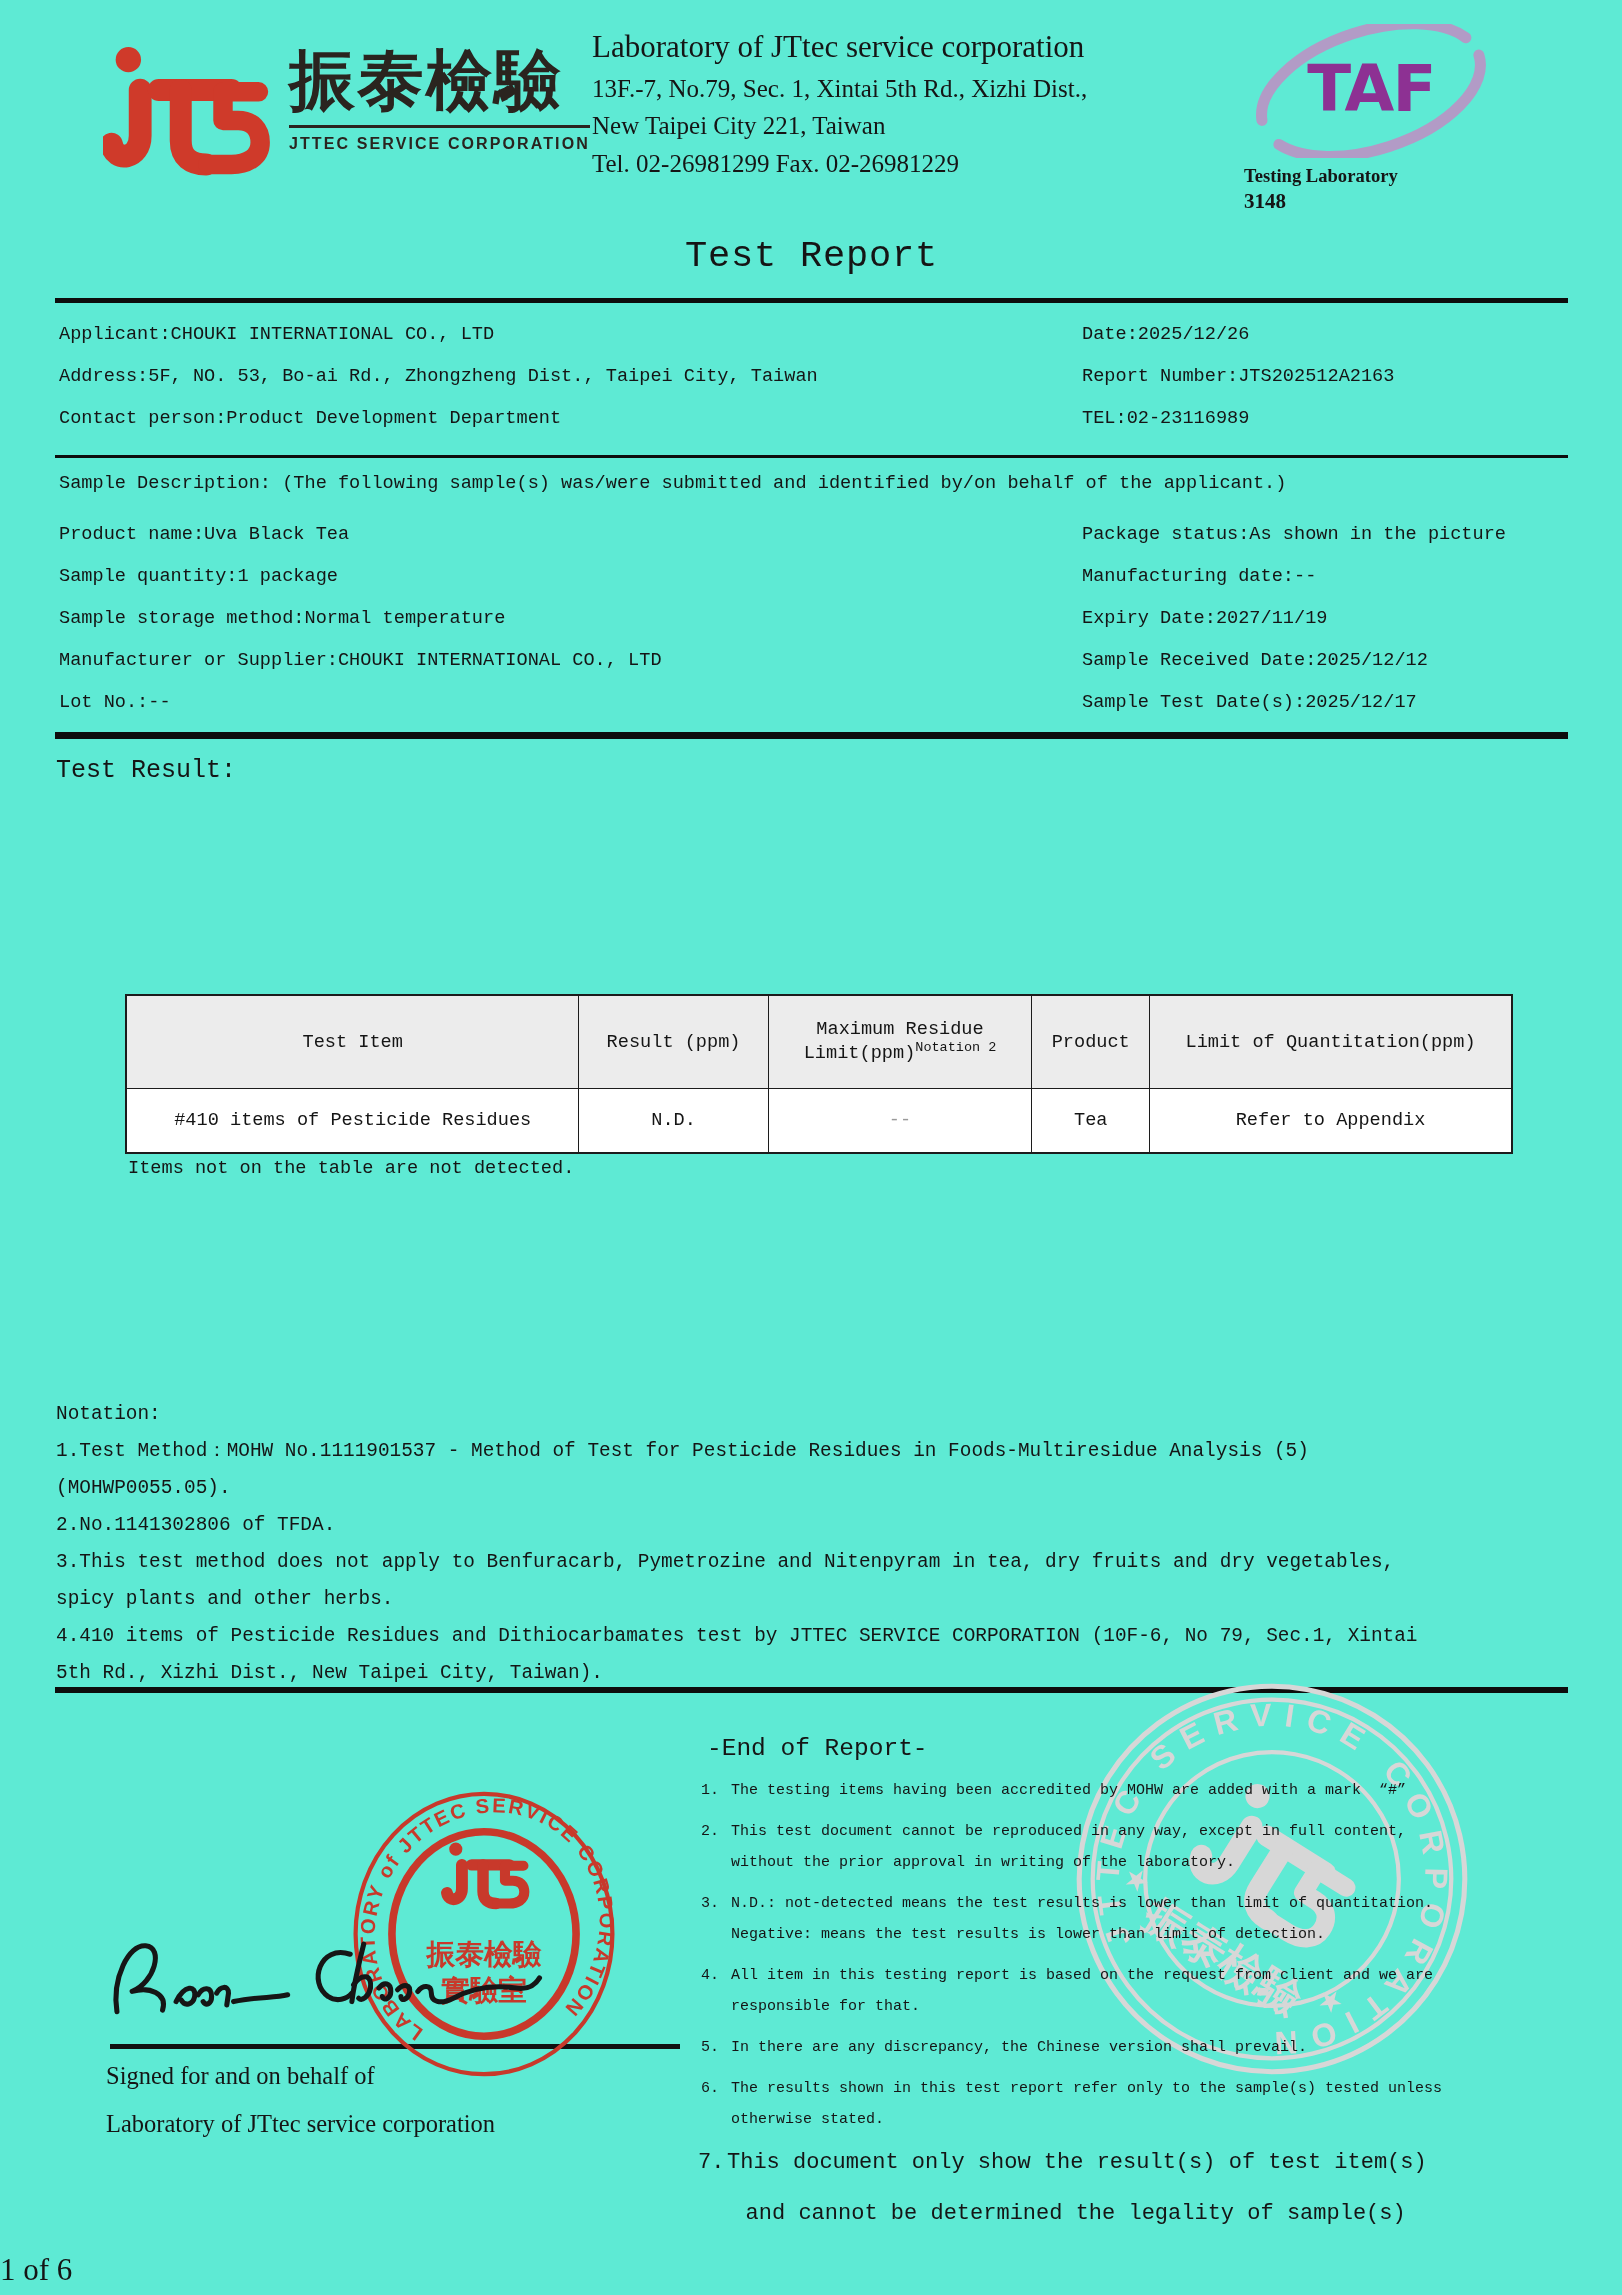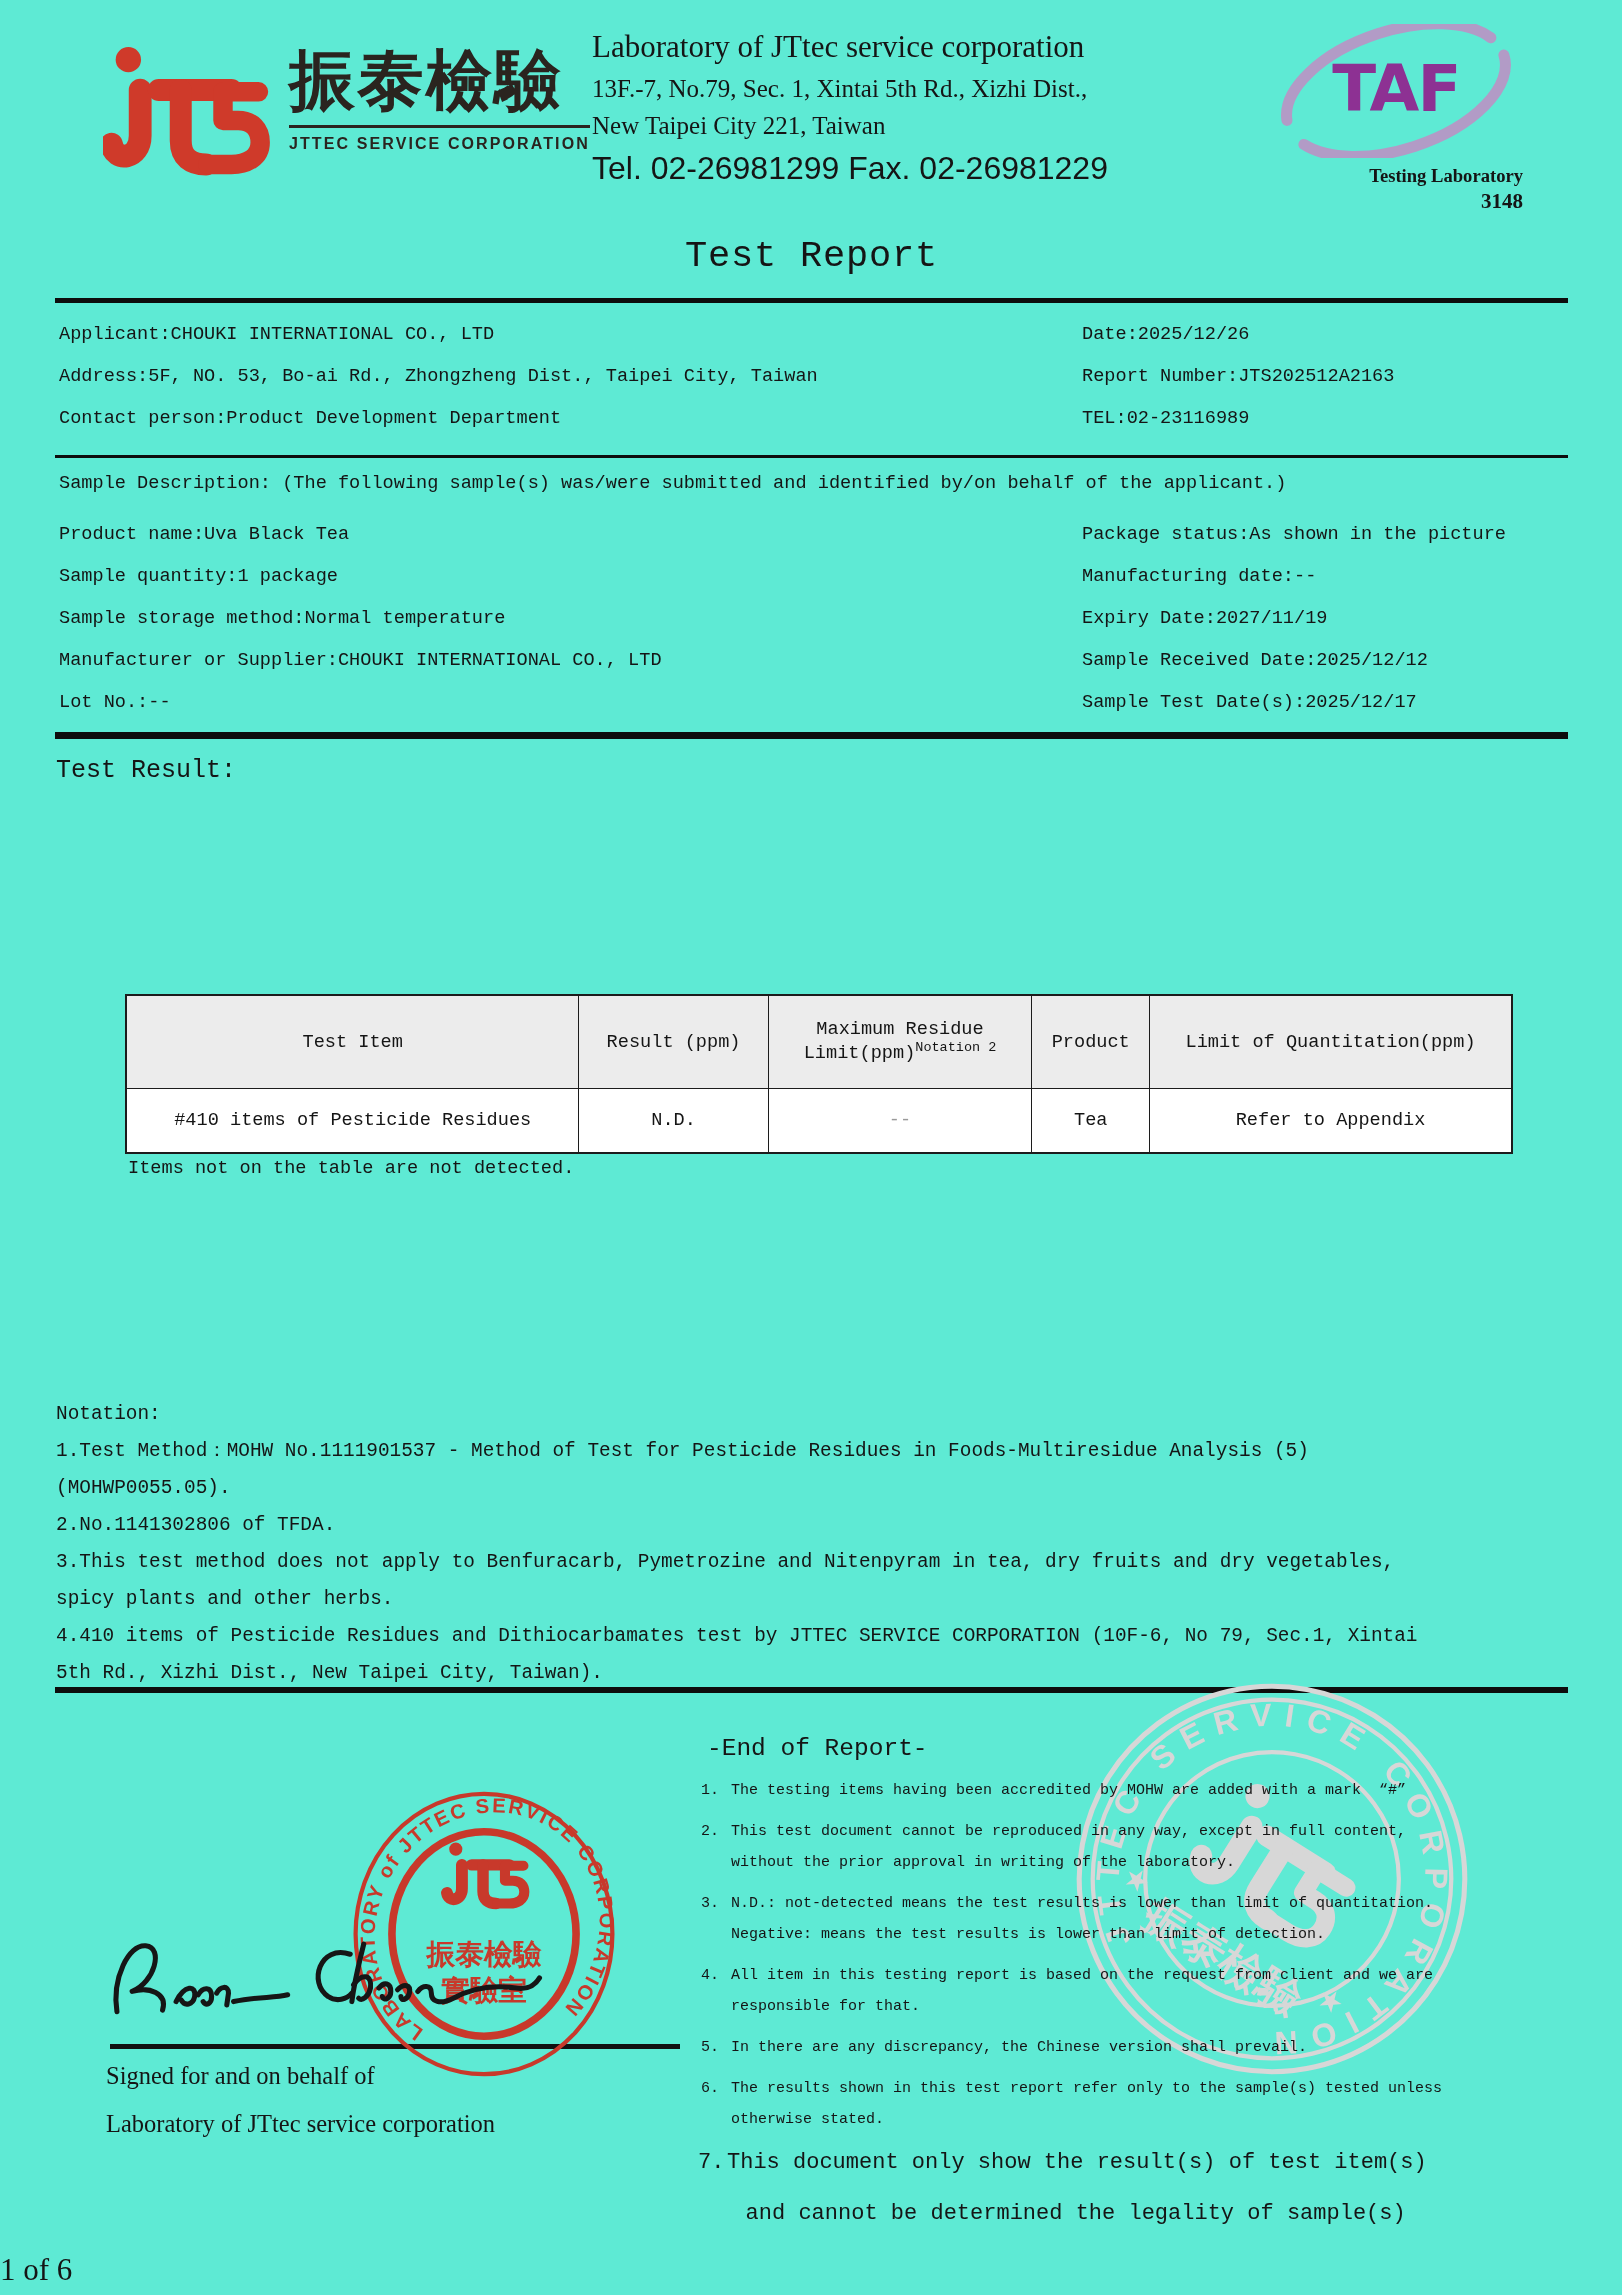--- a/index.html
+++ b/index.html
@@ -15,23 +15,23 @@
   
   .jts-logo { left:103px; top:41px; display:flex; align-items:flex-start; gap:17px; }
   .jts-cn { font-weight:900; font-size:66px; line-height:1.2; letter-spacing:2.5px; color:#2a241f;
             font-family:"DejaVu Sans","Liberation Sans",sans-serif; }
   .jts-underline { border-top:3.4px solid #2a241f; margin-top:5px; }
   .jts-caption { font-weight:700; font-size:16px; letter-spacing:2.1px; color:#2a241f; margin-top:6.8px; }
 
   .lab-block { left:592px; top:29px; }
   .lab-name { font-size:31px; margin-bottom:10px; }
   .lab-addr { font-size:25px; margin-bottom:9.3px; }
-  .lab-tel  { font-size:32px; font-family:Liberation Sans, sans-serif; }
-
-  .taf-block { left:1244px; top:24px; width:279px; text-align:right; }
+  .lab-tel  { font-size:25px; font-family:Liberation Serif, serif; }
+
+  .taf-block { left:1244px; top:24px; width:279px; text-align:left; }
   .taf-caption { font-size:18.6px; font-weight:700; margin-top:3.4px; }
   .taf-number  { font-size:21px; font-weight:700; margin-top:1.7px; }
 
   
   .doc-title { left:0; top:235px; width:100%; text-align:center; font-size:37px; letter-spacing:0.8px; }
   .rule { left:55px; width:1513px; background:#0d0d0d; }
   .rule1 { top:298px; height:5px; }
   .rule2 { top:455px; height:2.5px; }
   .rule3 { top:732px; height:6.8px; }
   .rule4 { top:1687px; height:6px; }

